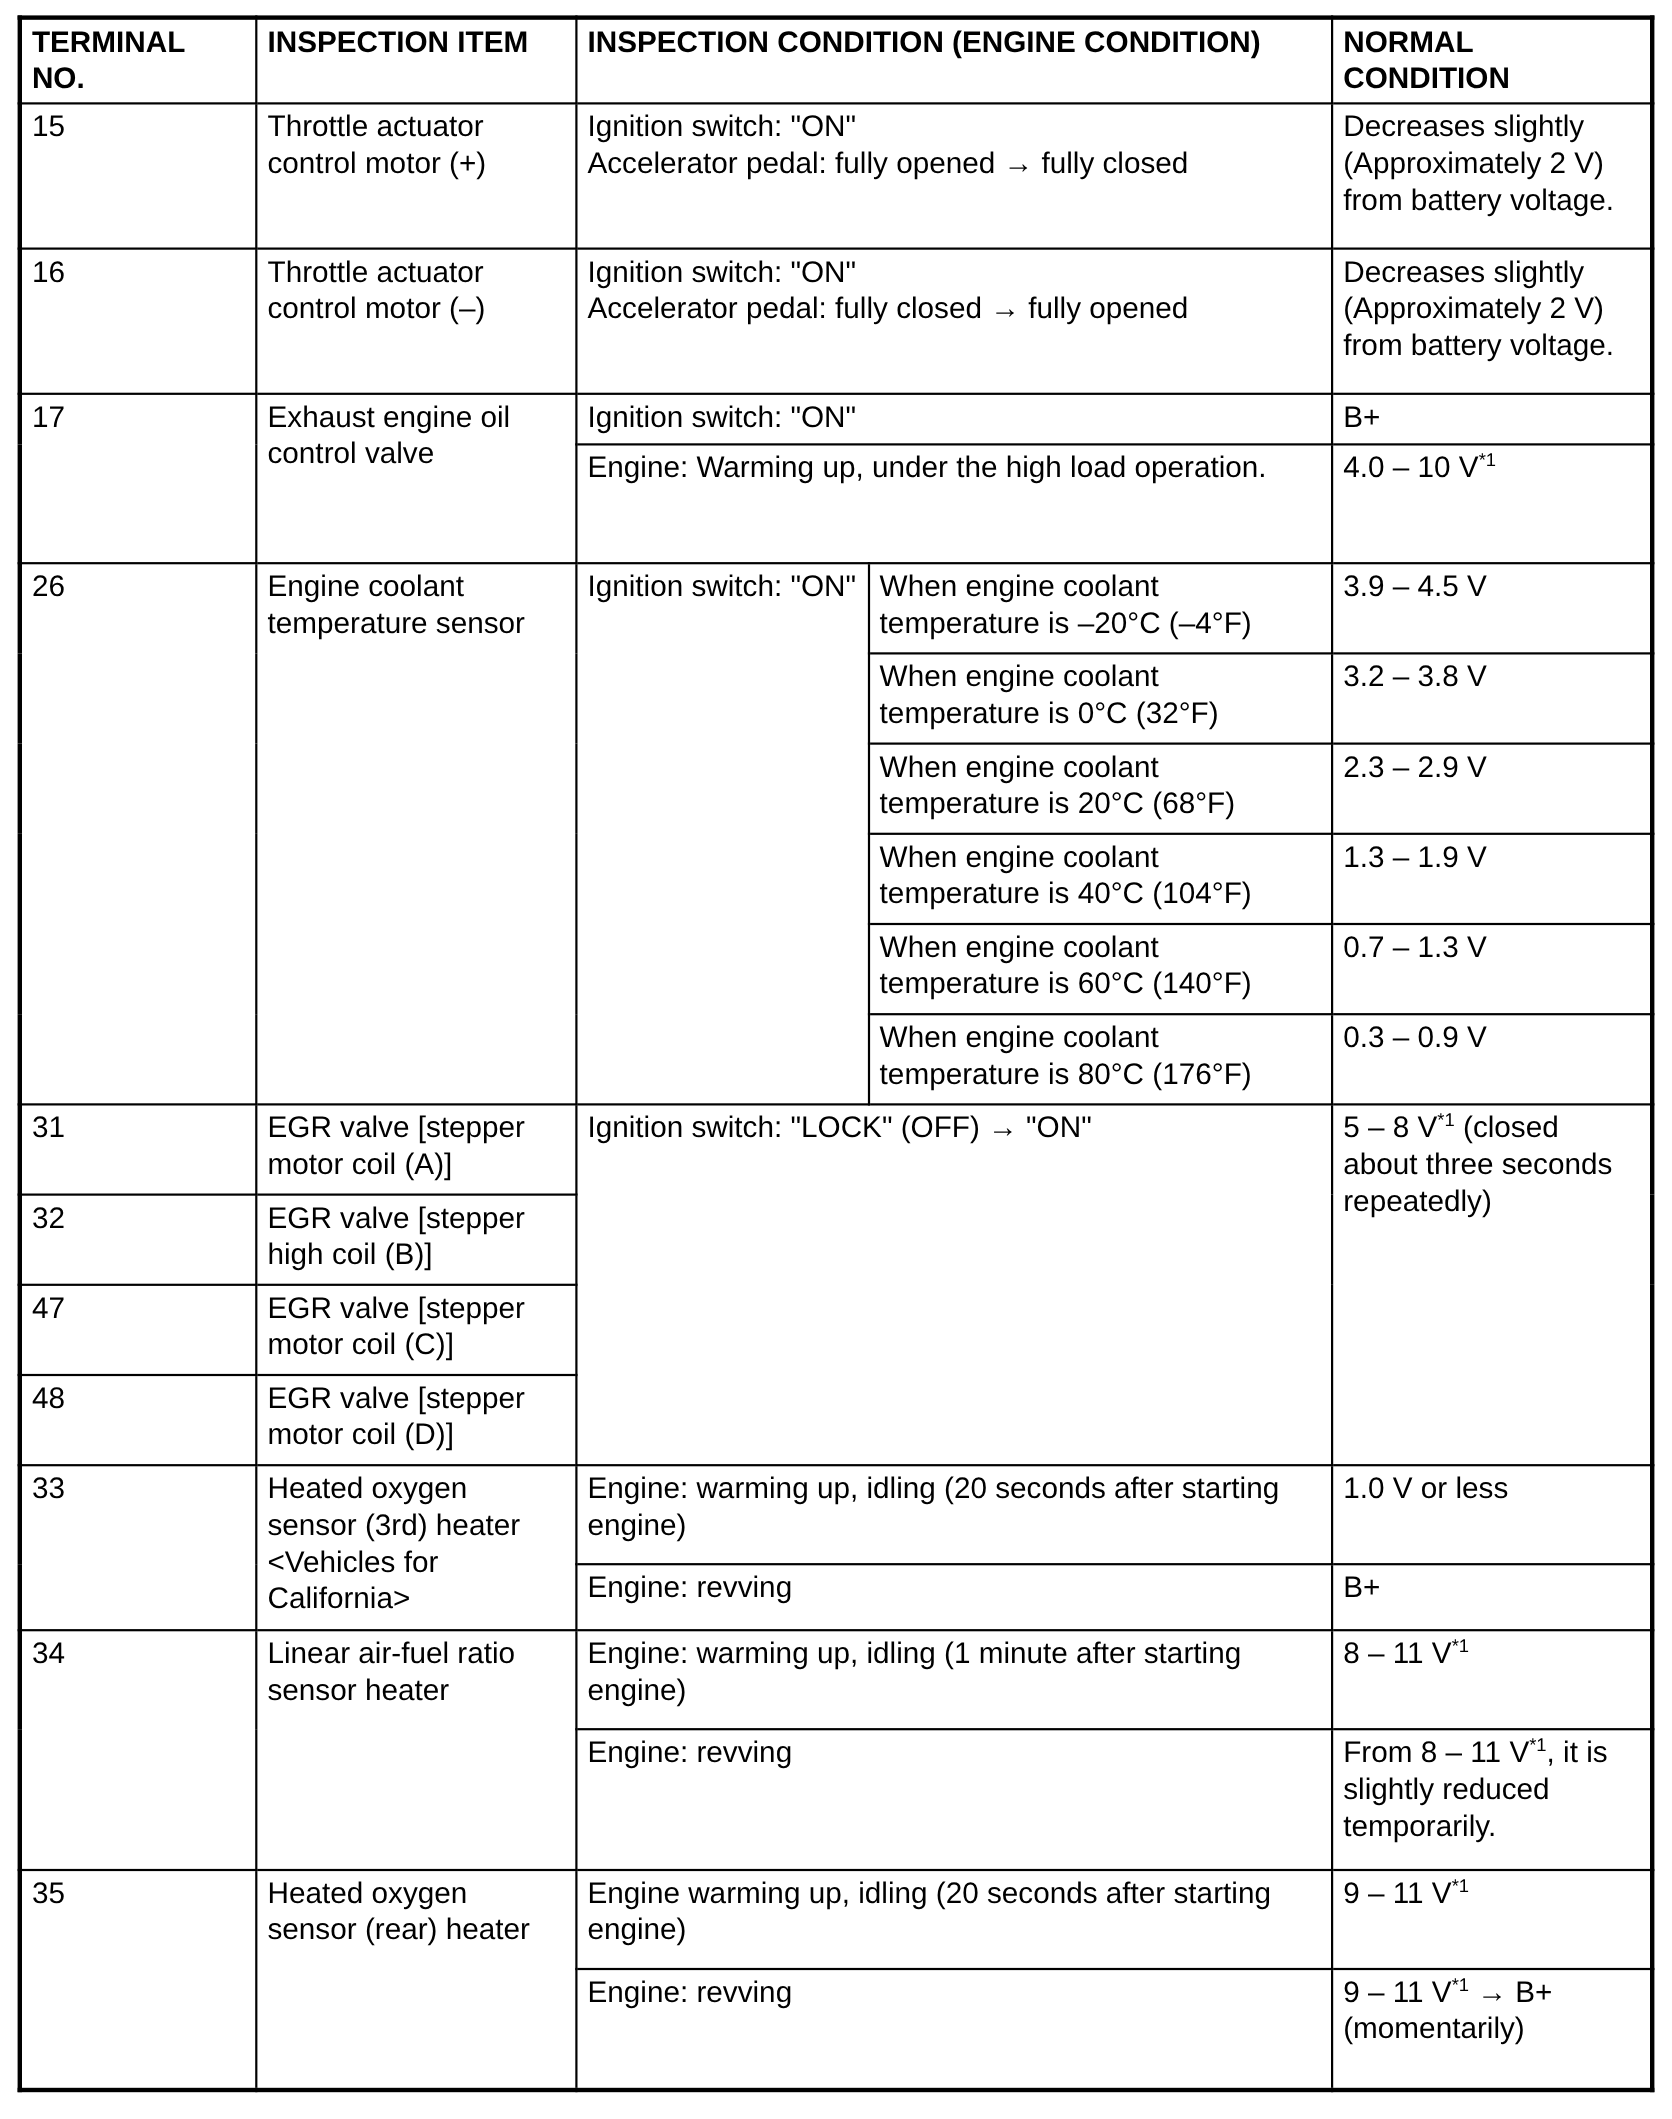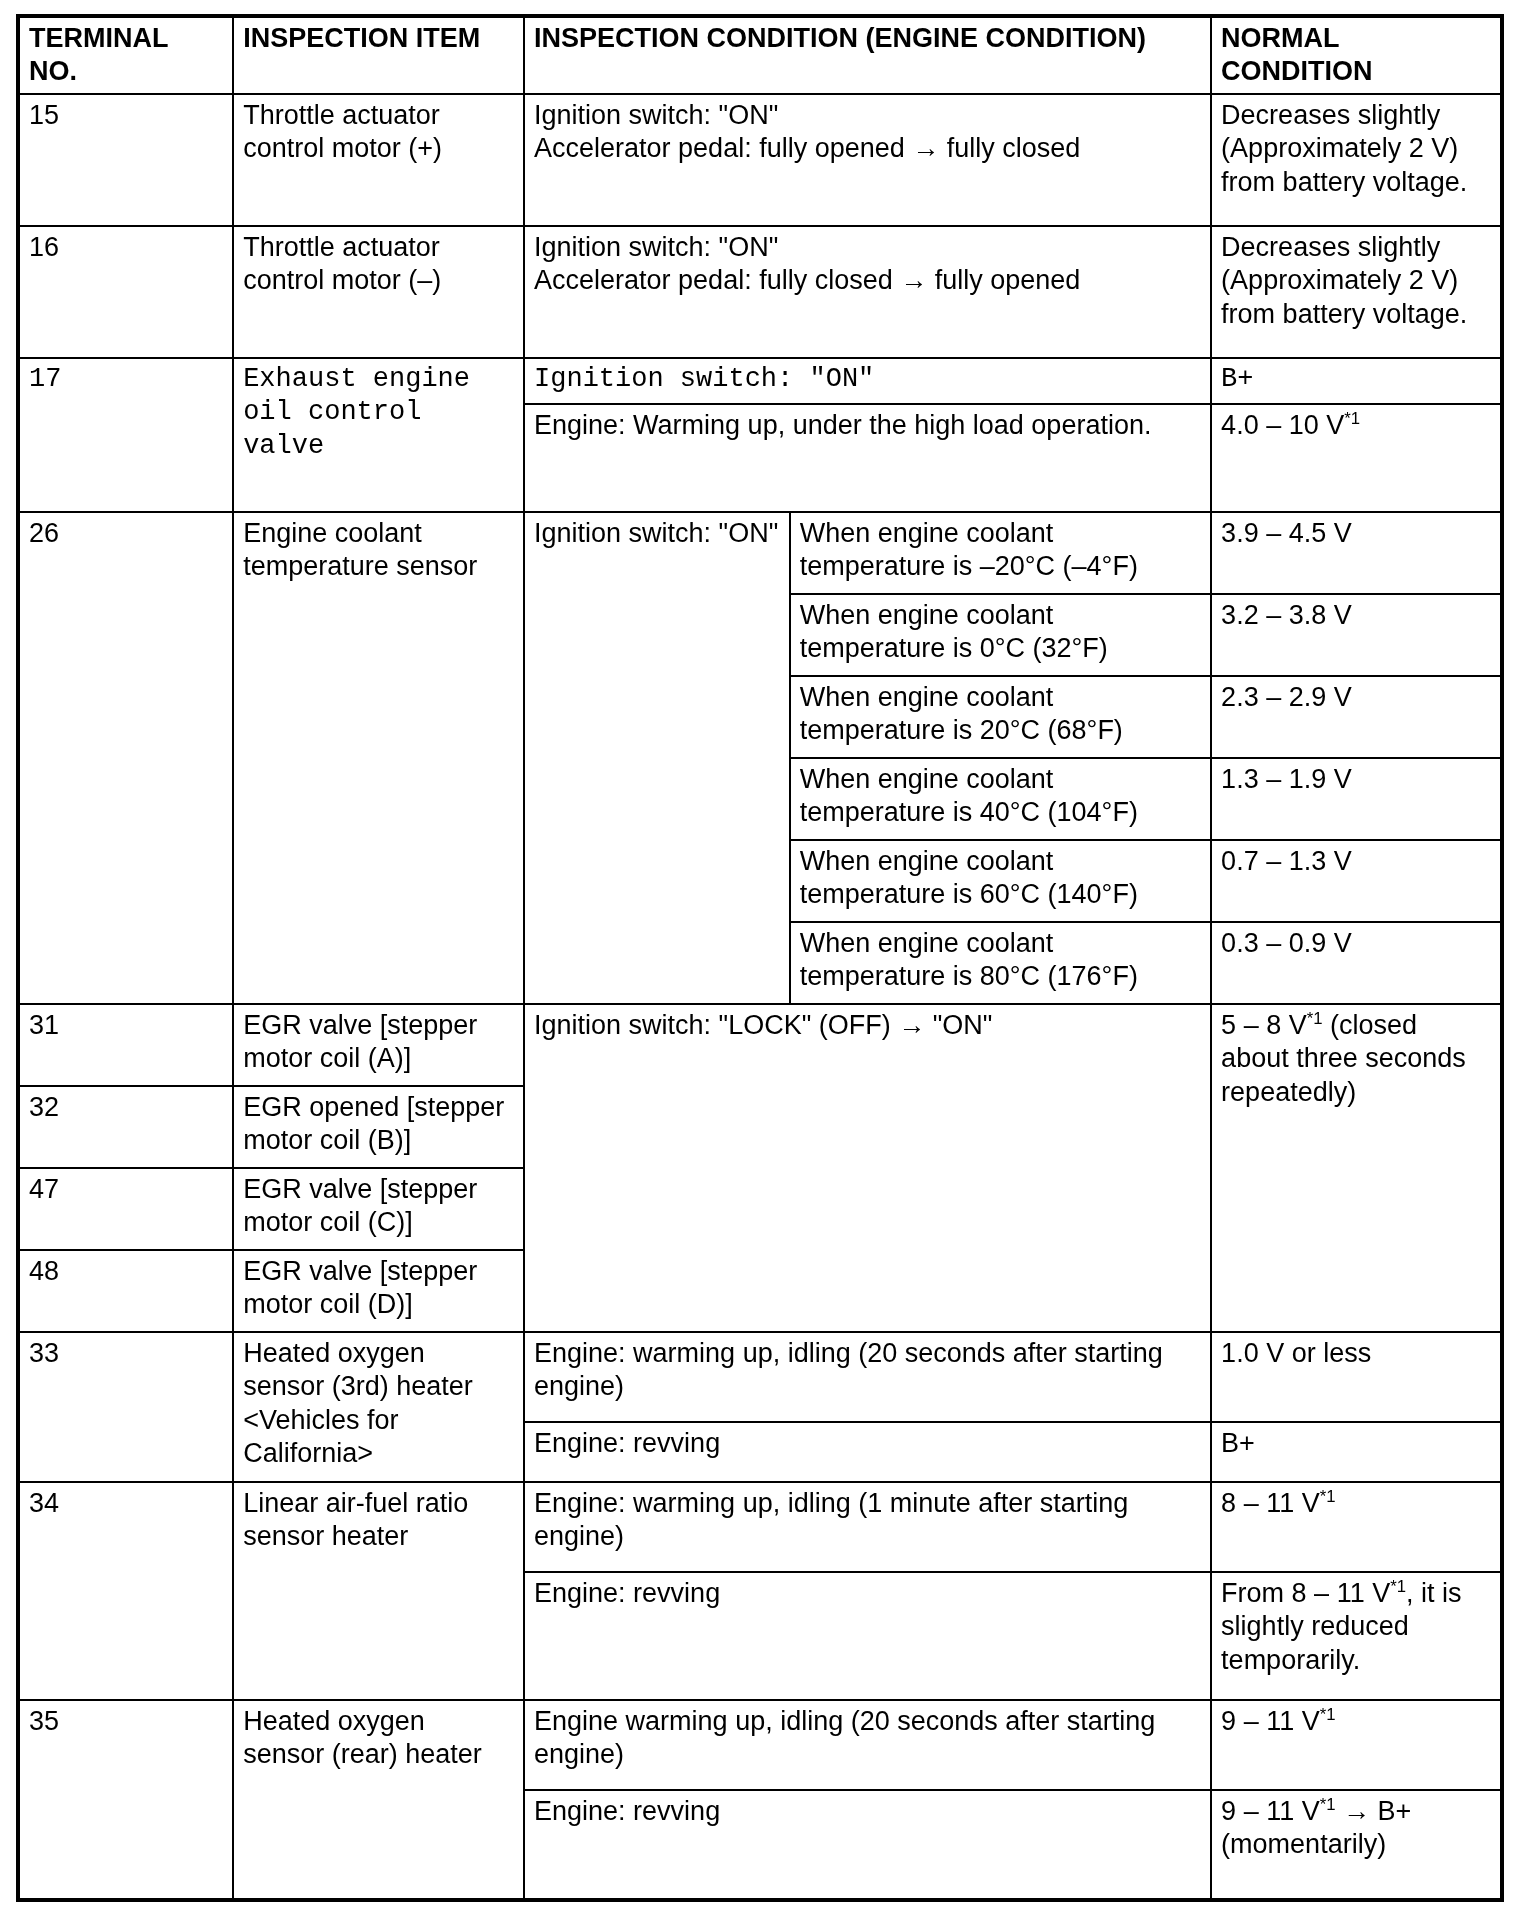--- a/index.html
+++ b/index.html
@@ -26,21 +26,21 @@
     font-weight: normal;
     word-wrap: break-word;
     overflow: hidden;
   }
   th { font-weight: bold; }
   sup { font-size: 0.62em; line-height: 0; vertical-align: super; }
   .cond-line { margin: 0; }
   
   tr.rh-head { height: 74px; }
   tr.rh-big  { height: 132px; }
-  tr.rh-17a  { height: 46px; font-family: Liberation Mono, monospace; }
+  tr.rh-17a  { height: 46px; }
   tr.rh-17b  { height: 108px; }
   tr.rh-cool { height: 82px; }
   tr.rh-egr  { height: 82px; }
   tr.rh-suba { height: 90px; }
   tr.rh-33b  { height: 60px; }
   tr.rh-34b  { height: 128px; }
   tr.rh-35b  { height: 110px; }
 </style>
 </head>
 <body>
@@ -128,21 +128,21 @@
     <tr class="rh-egr">
       <td>31</td>
       <td>EGR valve [stepper motor coil (A)]</td>
       <td colspan="2" rowspan="4">Ignition switch: "LOCK" (OFF) → "ON"</td>
       <td rowspan="4">
         <span>5 – 8 V</span><sup>*1</sup><span> (closed about three seconds repeatedly)</span>
       </td>
     </tr>
     <tr class="rh-egr">
       <td>32</td>
-      <td>EGR opened [stepper motor coil (B)]</td>
+      <td>EGR valve [stepper high coil (B)]</td>
     </tr>
     <tr class="rh-egr">
       <td>47</td>
       <td>EGR valve [stepper motor coil (C)]</td>
     </tr>
     <tr class="rh-egr">
       <td>48</td>
       <td>EGR valve [stepper motor coil (D)]</td>
     </tr>
 

